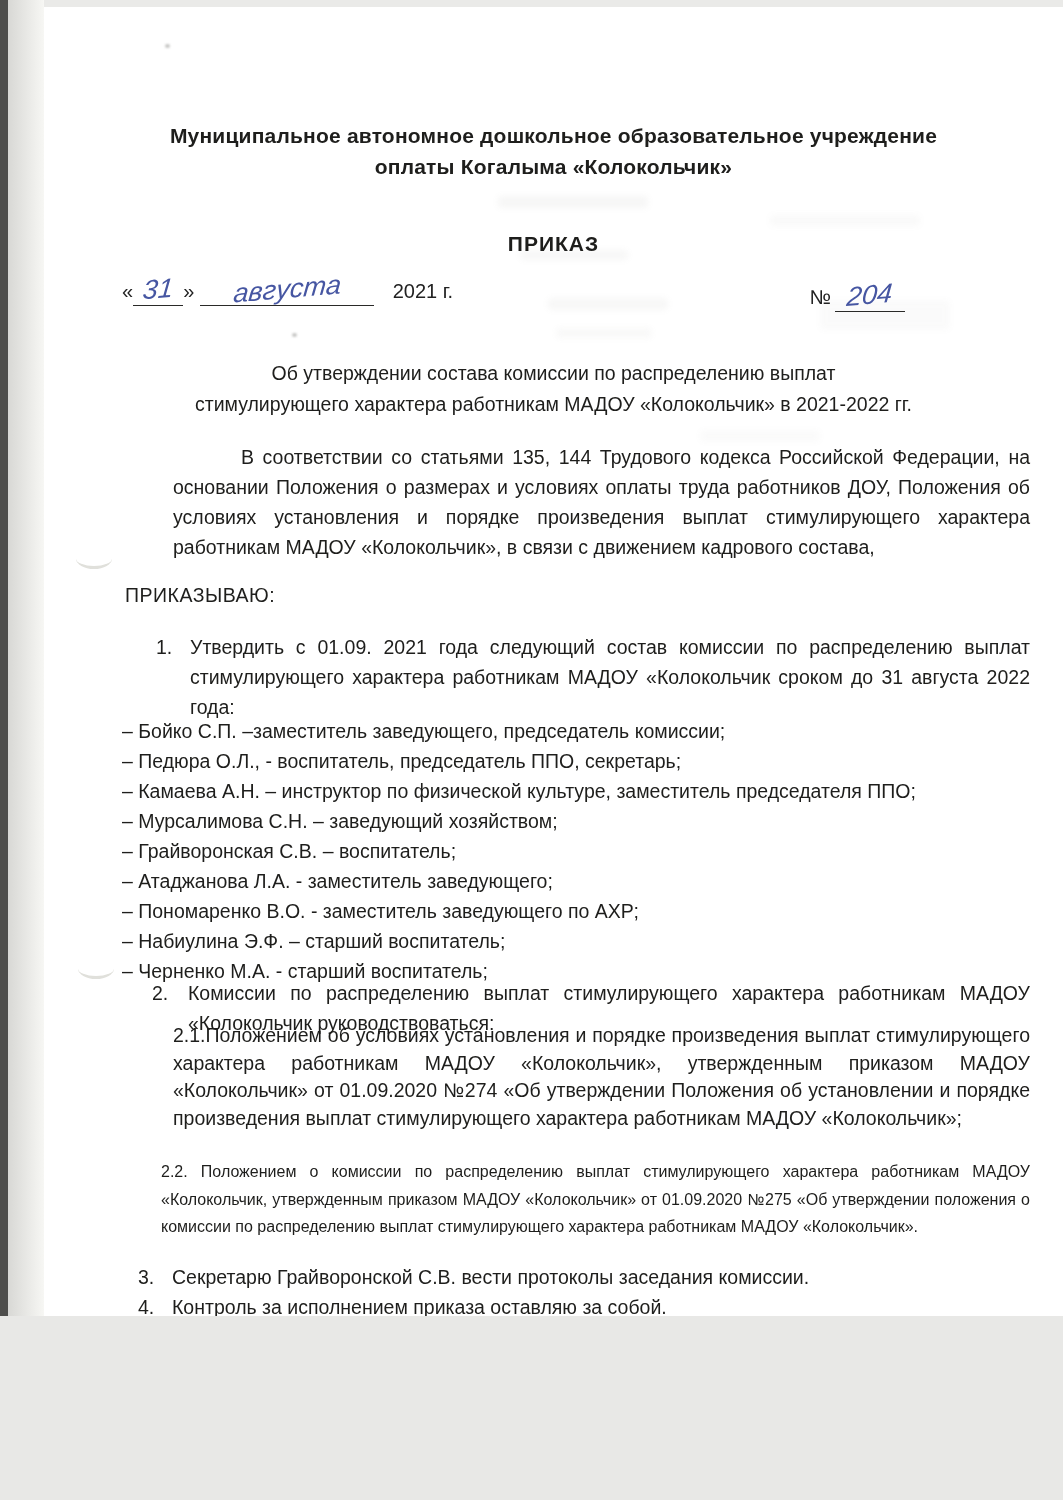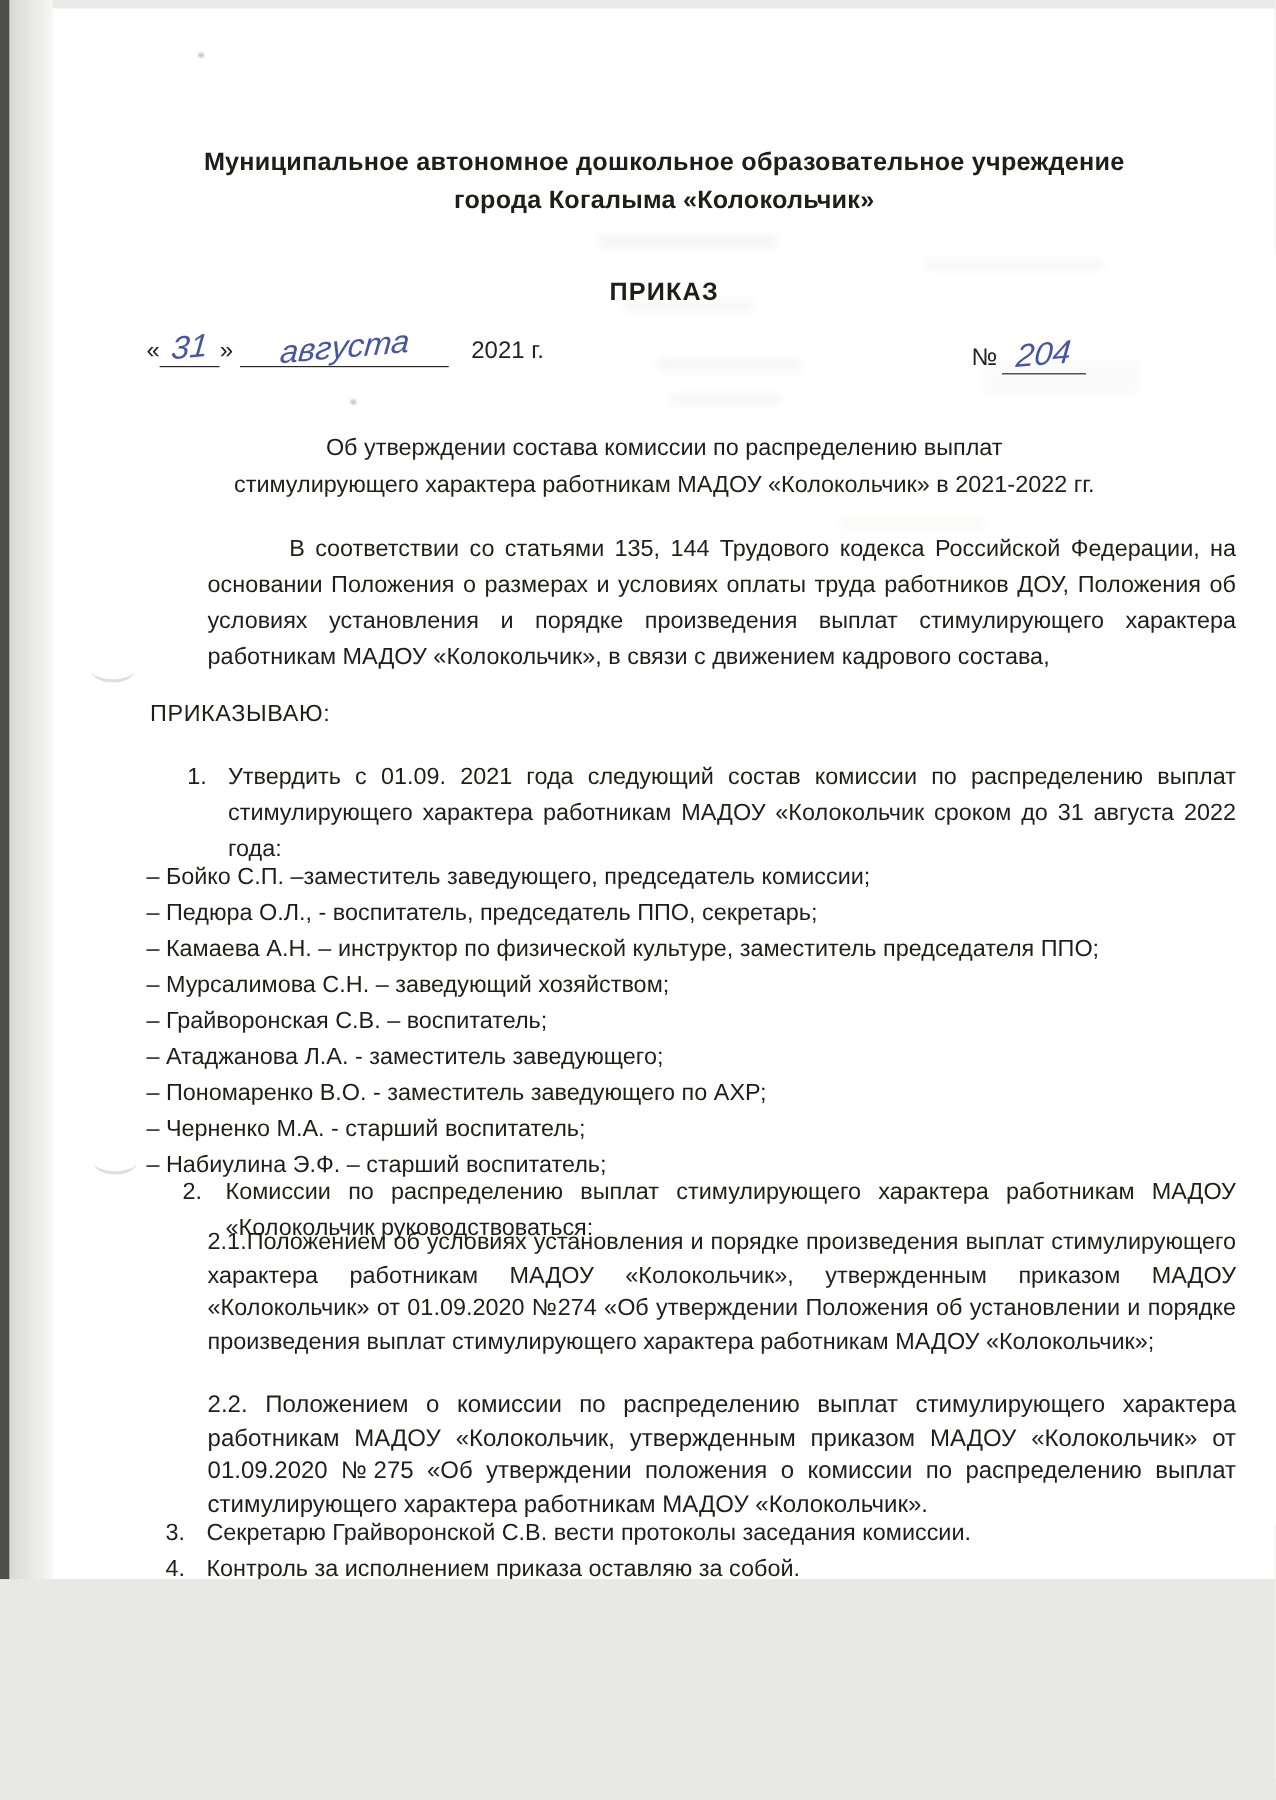--- a/index.html
+++ b/index.html
@@ -68,21 +68,21 @@
   <div class="smudge" style="left:770px;top:215px;width:150px;height:11px;opacity:.05;"></div>
   <div class="smudge" style="left:820px;top:300px;width:130px;height:30px;opacity:.04;"></div>
   <div class="smudge" style="left:700px;top:430px;width:120px;height:12px;opacity:.04;"></div>
   <div class="crescent" style="left:76px;top:548px;"></div>
   <div class="crescent" style="left:78px;top:958px;"></div>
   <div class="speck" style="left:165px;top:44px;"></div>
   <div class="speck" style="left:292px;top:333px;"></div>
 
   <div class="abs center hdr" style="top:120px;">
     <div>Муниципальное автономное дошкольное образовательное учреждение</div>
-    <div>города Когалыма «Колокольчик»</div>
+    <div>оплаты Когалыма «Колокольчик»</div>
   </div>
 
   <div class="abs center doc-type" style="top:232px;">ПРИКАЗ</div>
 
   <div class="abs dateline">
     <span class="printed">«</span><span class="day-wrap"><span class="hand">31</span></span><span class="printed">»</span><span class="month-wrap"><span class="hand">августа</span></span>
     <span class="printed" style="margin-left:14px;">2021 г.</span>
     <span style="position:absolute;right:125px;top:6px;">
       <span class="printed">№</span><span class="num-wrap"><span class="hand">204</span></span>
     </span>
@@ -103,32 +103,32 @@
   </div>
 
   <div class="abs" style="left:122px;top:716px;">
     <div class="member-line">– Бойко С.П. –заместитель заведующего, председатель комиссии;</div>
     <div class="member-line">– Педюра О.Л., - воспитатель,  председатель ППО, секретарь;</div>
     <div class="member-line">– Камаева А.Н. – инструктор по физической культуре, заместитель председателя ППО;</div>
     <div class="member-line">– Мурсалимова С.Н. – заведующий хозяйством;</div>
     <div class="member-line">– Грайворонская С.В. – воспитатель;</div>
     <div class="member-line">– Атаджанова Л.А. - заместитель заведующего;</div>
     <div class="member-line">– Пономаренко В.О. -  заместитель заведующего по АХР;</div>
+    <div class="member-line">– Набиулина Э.Ф. – старший воспитатель;</div>
     <div class="member-line">– Черненко М.А. - старший воспитатель;</div>
-    <div class="member-line">– Набиулина Э.Ф. – старший воспитатель;</div>
   </div>
 
   <div class="abs body-txt list-item" style="left:152px;right:33px;top:978px;">
     <span class="num" style="flex-basis:36px;">2.</span>
     <span class="txt">Комиссии по распределению выплат стимулирующего характера работникам МАДОУ «Колокольчик руководствоваться:</span>
   </div>
 
   <div class="abs just" style="left:125px;right:33px;top:1022px;font-size:19.5px;line-height:27.5px;">2.1.Положением об условиях установления и порядке произведения выплат стимулирующего характера работникам МАДОУ «Колокольчик», утвержденным приказом МАДОУ «Колокольчик» от 01.09.2020 №274 «Об утверждении Положения об установлении и порядке произведения выплат стимулирующего характера работникам МАДОУ «Колокольчик»;</div>
 
-  <div class="abs just" style="left:125px;right:33px;top:1158px;font-size:20px;line-height:27.5px;">2.2. Положением о комиссии по распределению выплат стимулирующего характера работникам МАДОУ «Колокольчик,  утвержденным приказом МАДОУ «Колокольчик» от 01.09.2020 №275 «Об утверждении положения о комиссии по распределению выплат стимулирующего характера работникам МАДОУ «Колокольчик».</div>
+  <div class="abs just" style="left:113px;right:33px;top:1158px;font-size:16px;line-height:27.5px;">2.2. Положением о комиссии по распределению выплат стимулирующего характера работникам МАДОУ «Колокольчик,  утвержденным приказом МАДОУ «Колокольчик» от 01.09.2020 №275 «Об утверждении положения о комиссии по распределению выплат стимулирующего характера работникам МАДОУ «Колокольчик».</div>
 
   <div class="abs body-txt list-item" style="left:138px;right:33px;top:1262px;">
     <span class="num">3.</span>
     <span style="flex:1;">Секретарю Грайворонской С.В.  вести протоколы   заседания комиссии.</span>
   </div>
 
   <div class="abs body-txt list-item" style="left:138px;right:33px;top:1292px;">
     <span class="num">4.</span>
     <span style="flex:1;">Контроль за  исполнением приказа оставляю за собой.</span>
   </div>

